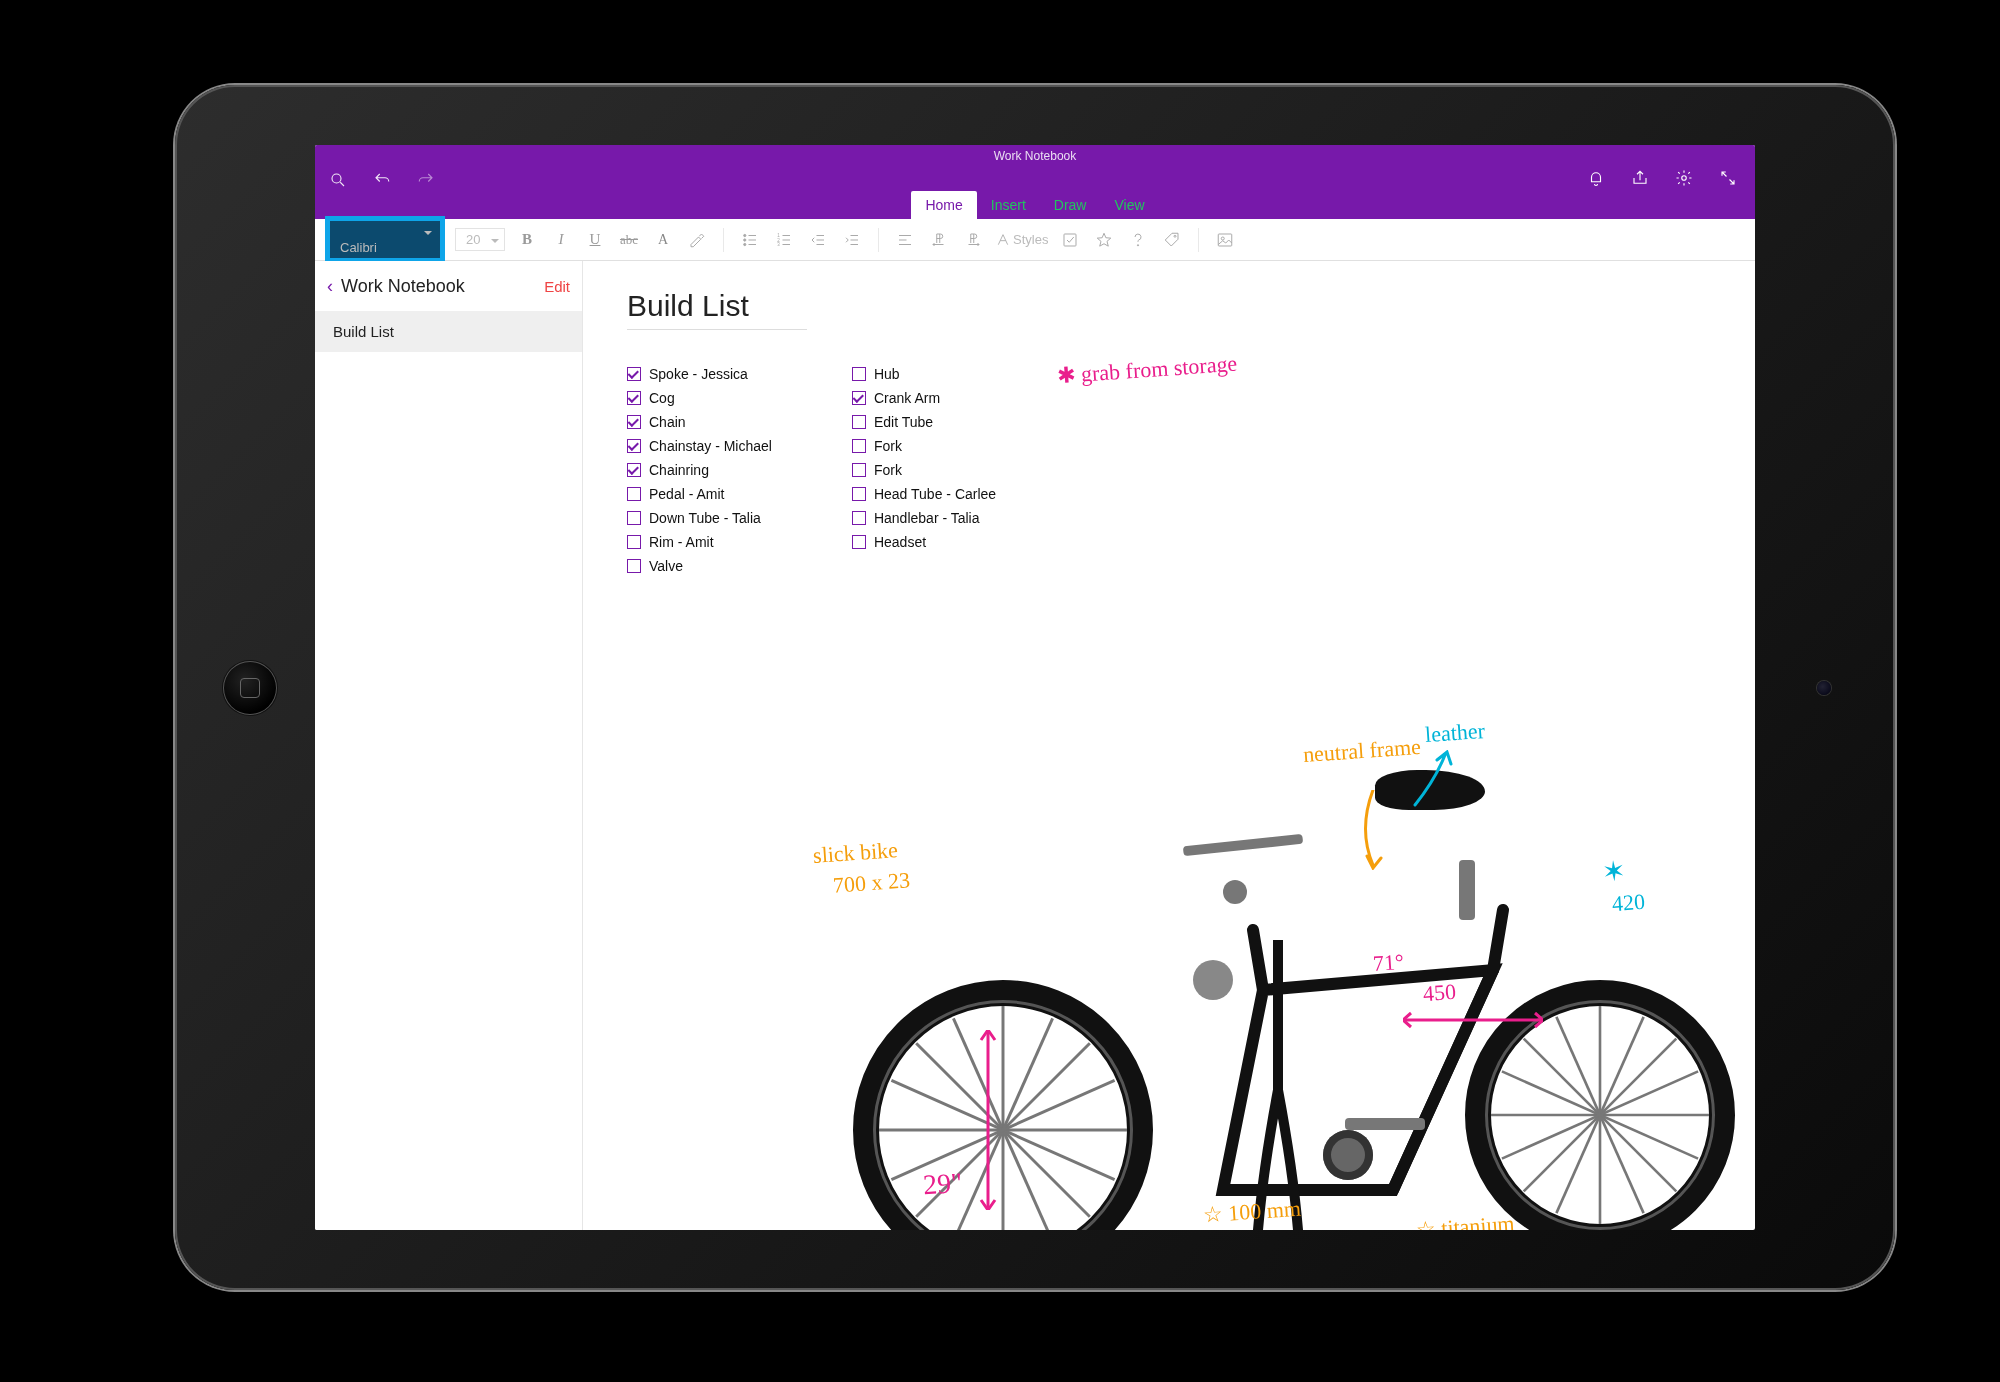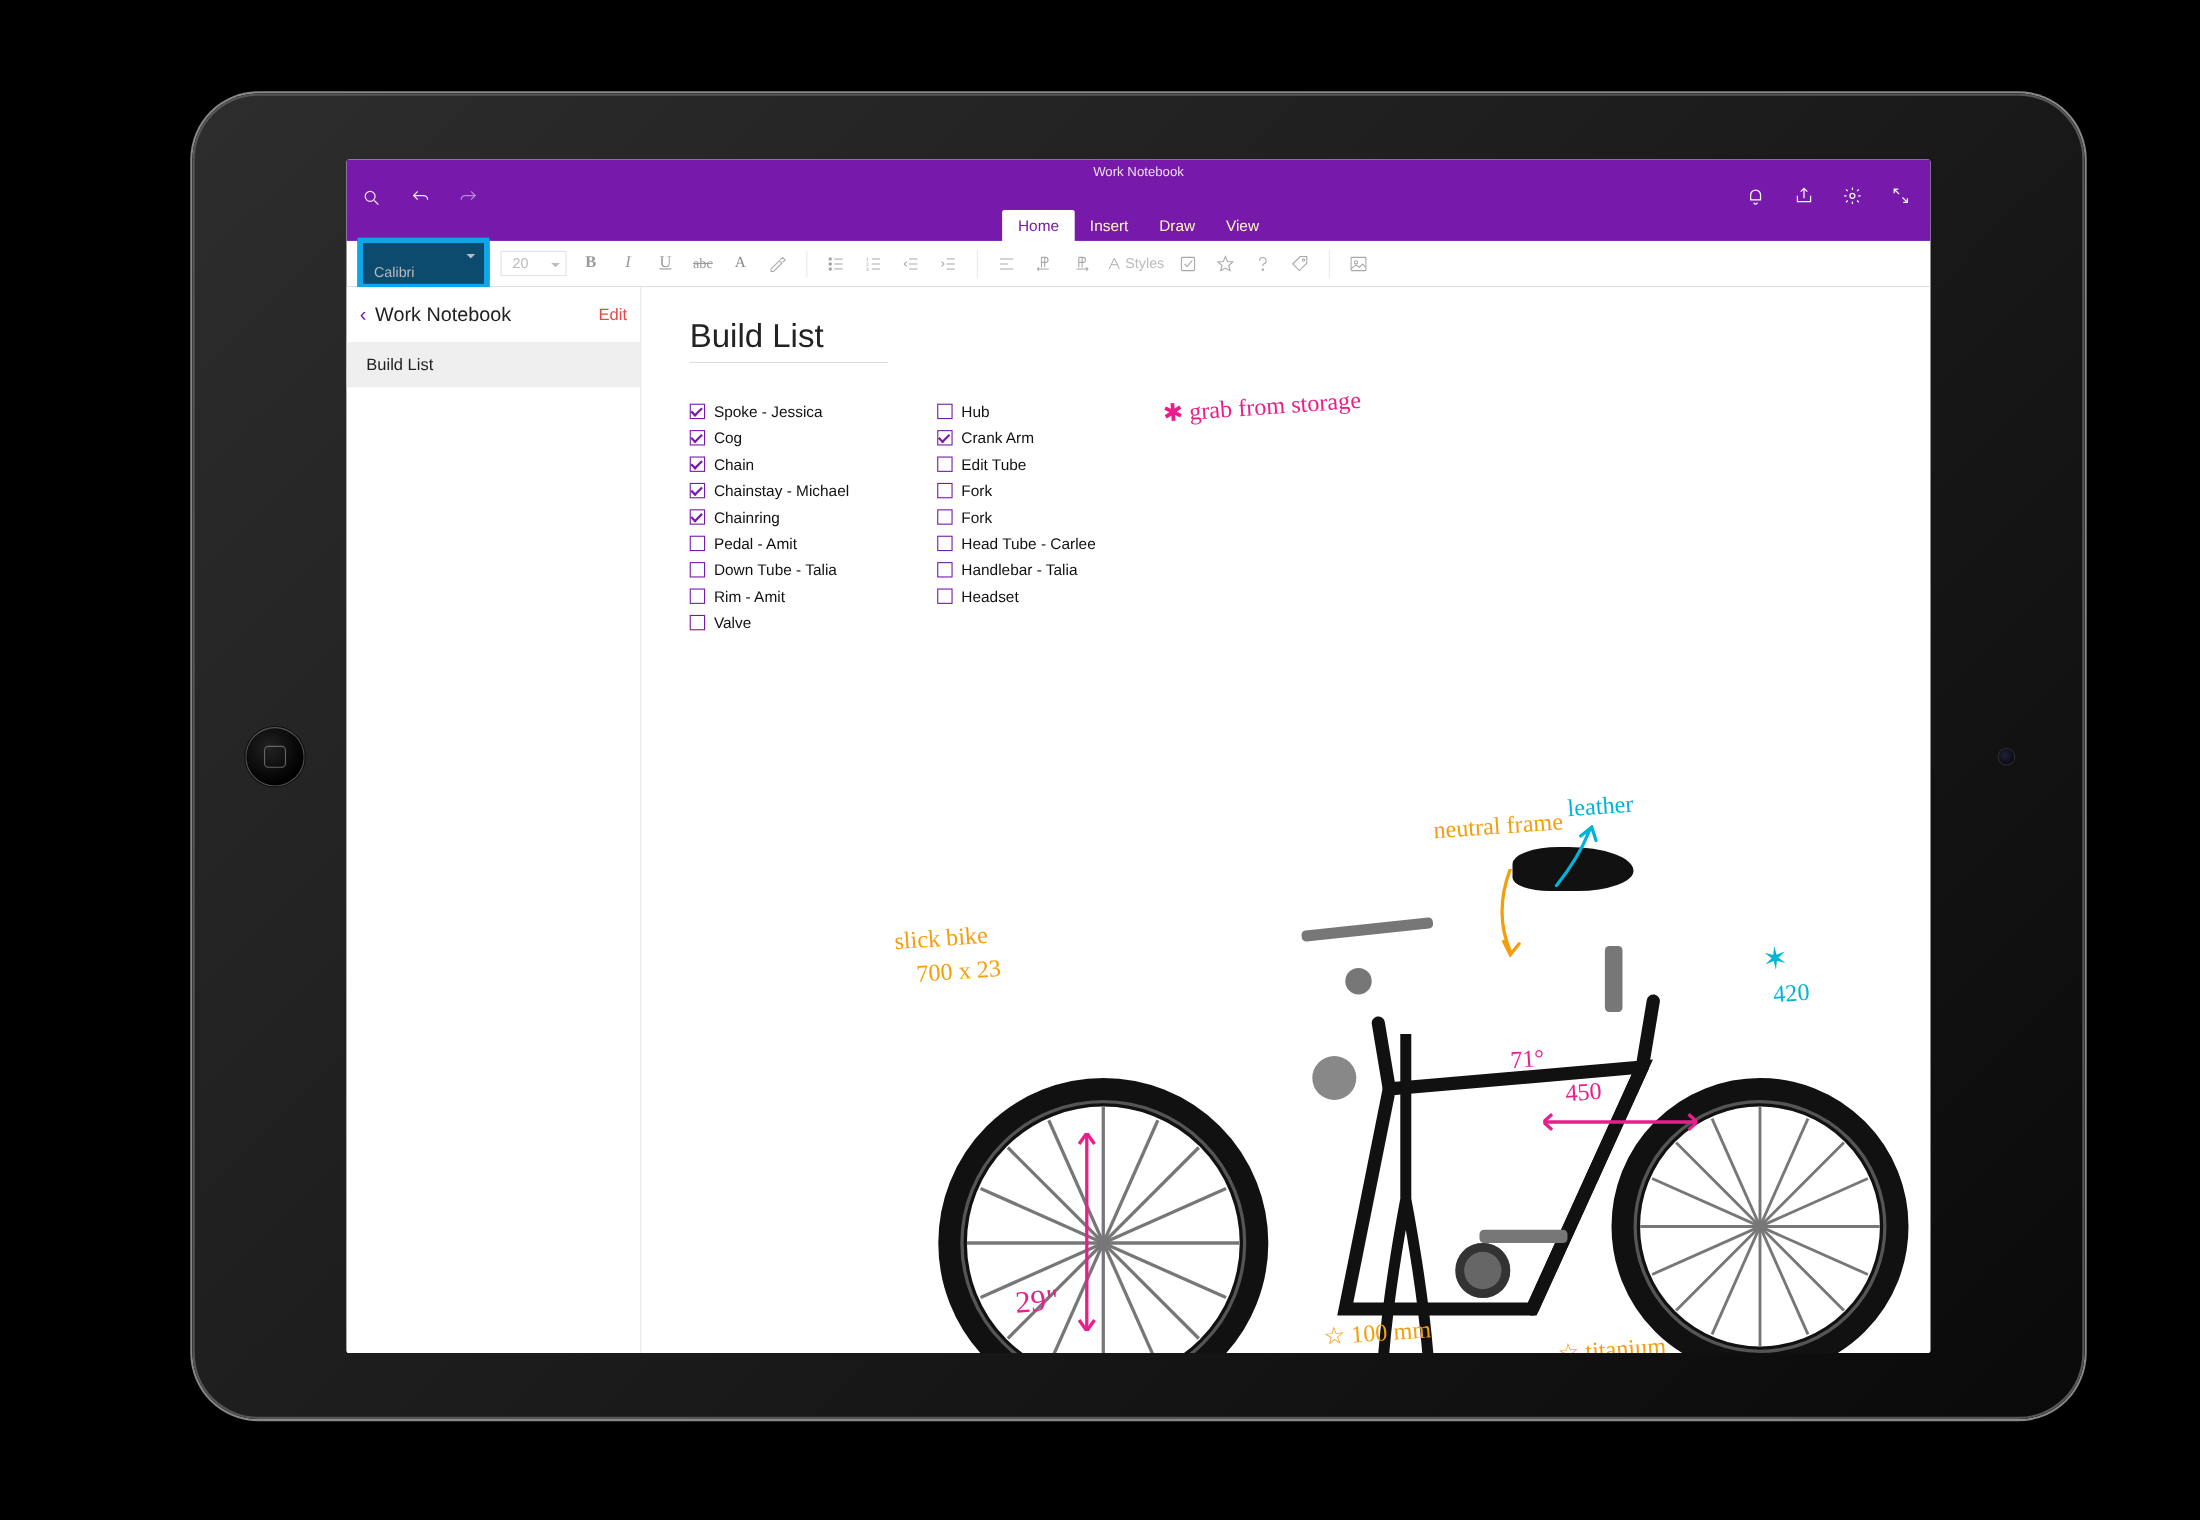--- a/index.html
+++ b/index.html
@@ -35,34 +35,34 @@
 
   
   .hdr {
     height:74px; background:#7719AA; color:#fff; position:relative; font-size:13px;
     display:flex; align-items:flex-end;
   }
   .hdr-left { position:absolute; left:14px; top:26px; display:flex; gap:26px; align-items:center; opacity:.9; }
   .hdr-right { position:absolute; right:18px; top:24px; display:flex; gap:26px; align-items:center; }
   .hdr-title { position:absolute; left:0; right:0; top:4px; text-align:center; font-size:12px; opacity:.85; }
   .tabs { margin:0 auto 0; display:flex; gap:0; align-items:flex-end; height:100%; padding-top:32px; }
-  .tab { padding:6px 14px 6px; cursor:pointer; color:#fef9c3; font-size:14px; }
+  .tab { padding:6px 14px 6px; cursor:pointer; color:#22c55e; font-size:14px; }
   .tab.active { background:#fff; color:#7719AA; border-radius:2px 2px 0 0; }
 
   .icn { width:18px; height:18px; display:inline-block; }
   .icn svg { width:100%; height:100%; stroke:#fff; fill:none; stroke-width:1.5; }
 
   
   .ribbon {
     height:42px; border-bottom:1px solid #e0e0e0; display:flex; align-items:center;
     padding:0 10px; gap:10px; color:#8f8f8f; font-size:14px;
   }
   .font-box { border:5px solid #0ea5e9; padding:19px 24px 3px 10px; min-width:120px; background:#0c4a6e; color:#bbb; font-size:13px; position:relative; }
   .font-box::after { content:""; position:absolute; right:8px; top:10px; border:4px solid transparent; border-top-color:#bbb; }
-  .size-box { border:1px solid #e3e3e3; padding:3px 16px 3px 10px; width:60px; color:#bbb; font-size:13px; position:relative; }
+  .size-box { border:1px solid #e3e3e3; padding:3px 16px 3px 10px; width:50px; color:#bbb; font-size:13px; position:relative; }
   .size-box::after { content:""; position:absolute; right:5px; top:10px; border:4px solid transparent; border-top-color:#bbb; }
   .rbtn { width:24px; height:24px; display:flex; align-items:center; justify-content:center; color:#a2a2a2; cursor:pointer; position:relative; }
   .rbtn b,.rbtn i,.rbtn u,.rbtn s { font-size:15px; font-family:"Times New Roman",serif; color:#9a9a9a; }
   .rbtn u { text-decoration:underline; }
   .rbtn s { text-decoration:line-through; font-size:13px; }
   .rsep { width:1px; height:24px; background:#e9e9e9; margin:0 4px; }
   .font-color { width:24px; height:22px; text-align:center; }
   .font-color .A { font-family:"Times New Roman",serif; font-size:14px; color:#888; display:block; line-height:14px; }
   .font-color .bar { height:3px; background:#d92b2b; display:block; margin-top:1px; }
   .highlighter .bar { background:#ffe600; }

